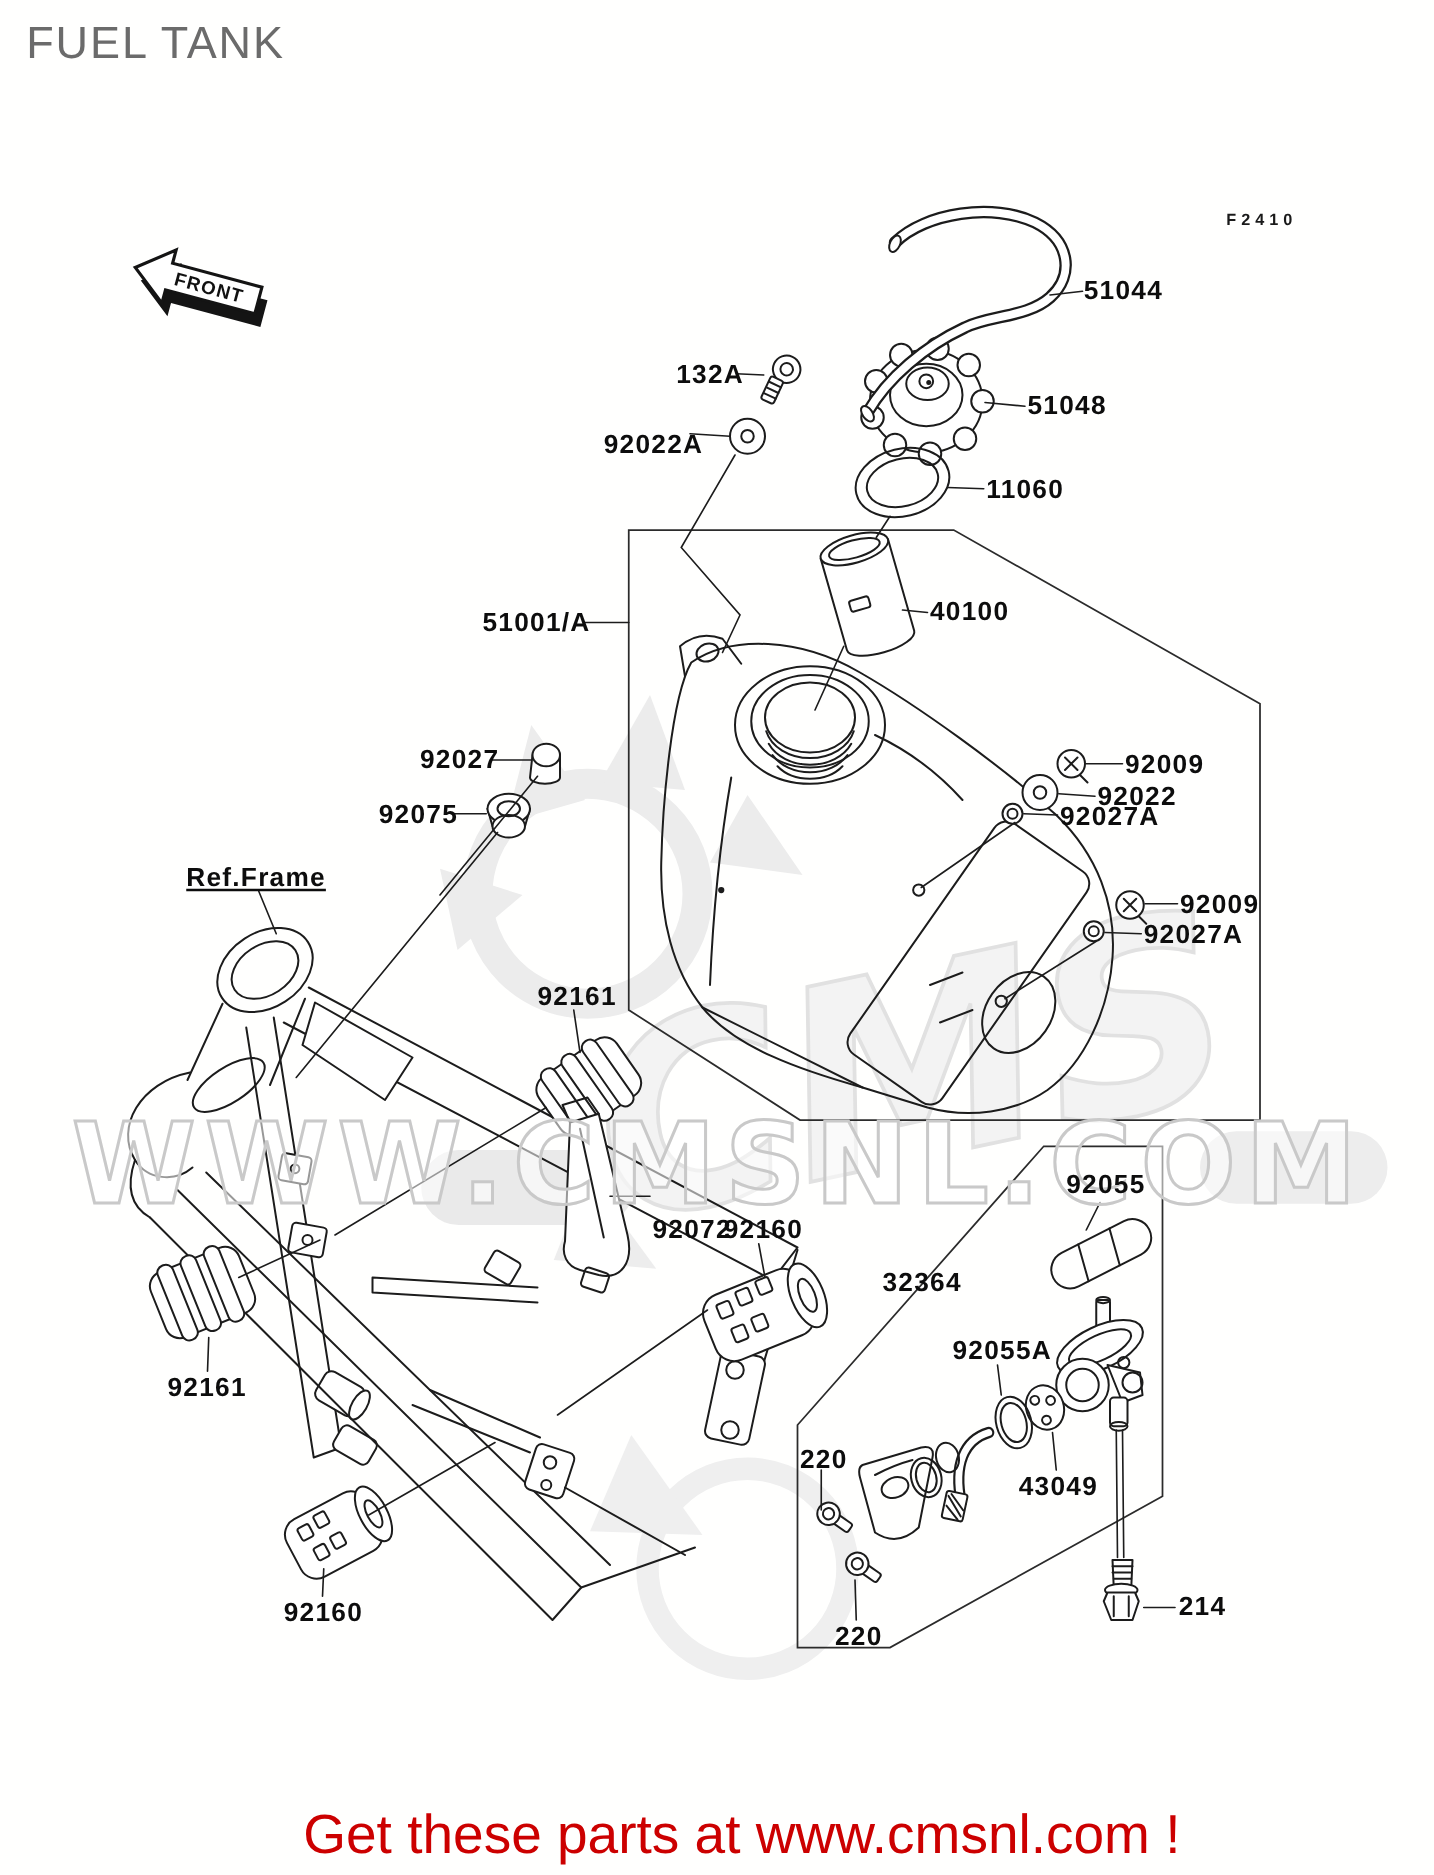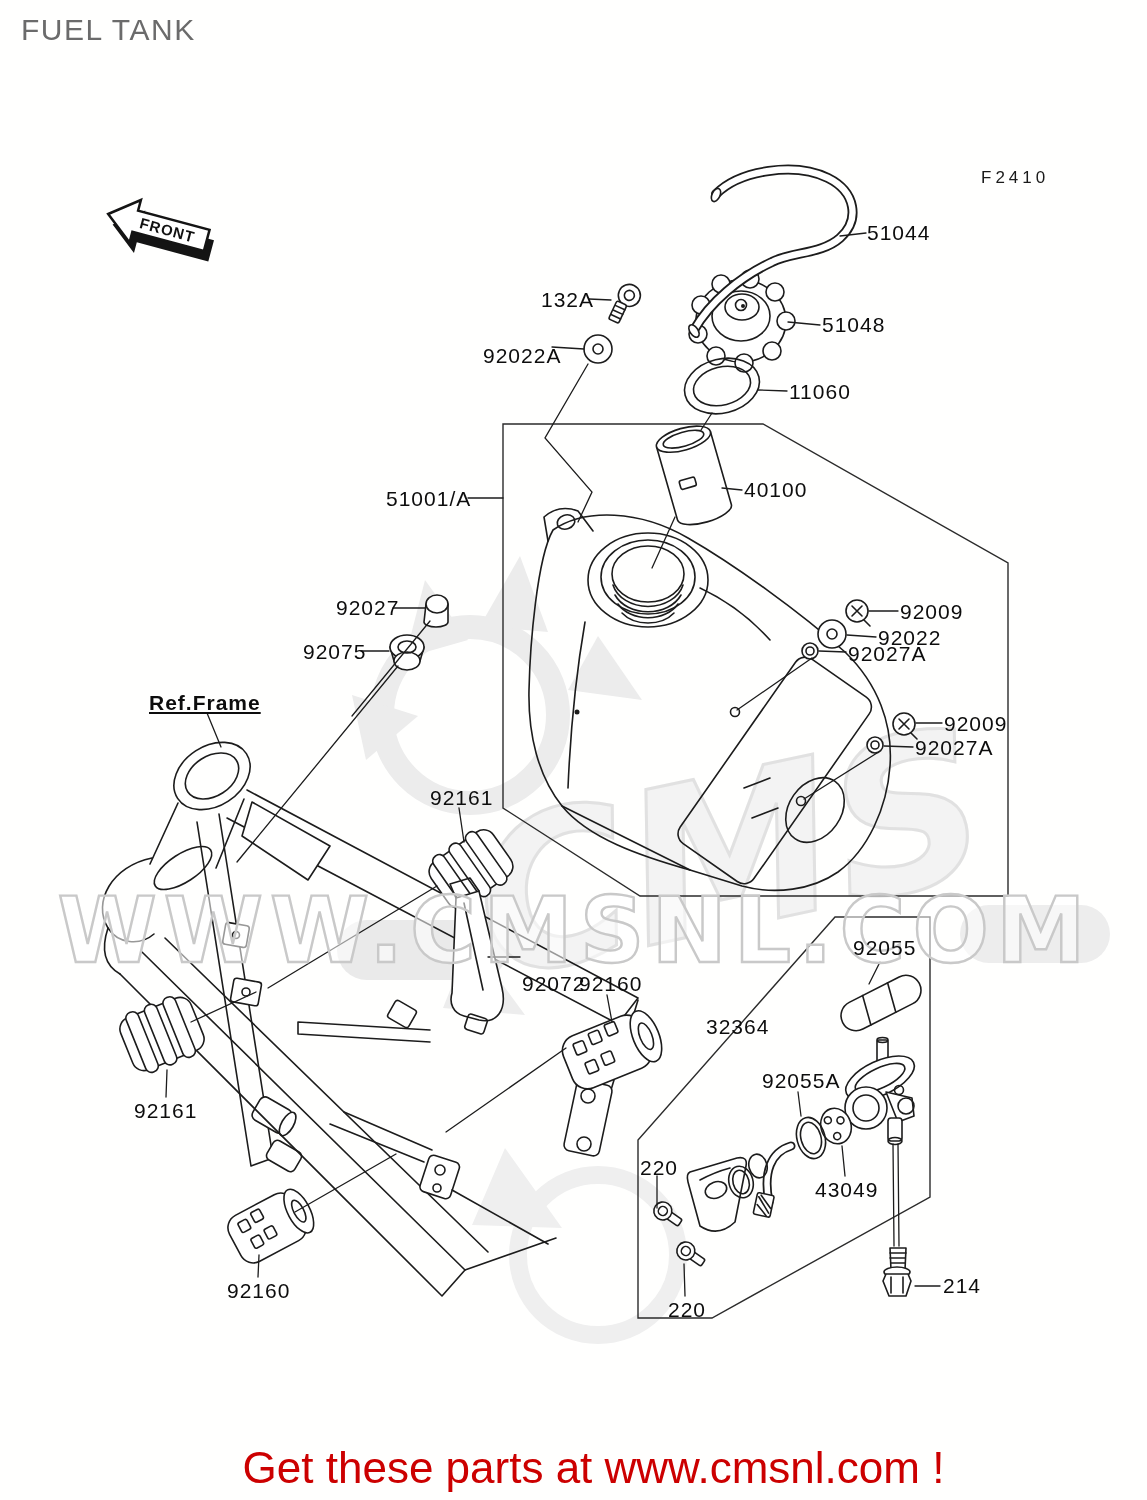--- a/index.html
+++ b/index.html
@@ -7,31 +7,31 @@
   .stage{
     position:relative;
     width:1147px;height:1500px;
     background:#fffffe;
     overflow:hidden;
     font-family:"Liberation Sans", sans-serif;
   }
   .stage svg{position:absolute;left:0;top:0;}
   .page-title{
     position:absolute;left:21px;top:13px;
-    font-size:30px;font-weight:400;letter-spacing:1.5px;
+    font-size:36px;font-weight:400;letter-spacing:1.5px;
     color:#6b6b6b;white-space:nowrap;
   }
   .fig-code{
     position:absolute;left:947px;top:168px;
-    font-size:17px;font-weight:normal;letter-spacing:4px;
+    font-size:13px;font-weight:bold;letter-spacing:4px;
     color:#1a1a1a;white-space:nowrap;padding-left:34px;
   }
   .part-label{
     position:absolute;
-    font-size:21px;font-weight:normal;letter-spacing:1px;
+    font-size:21px;font-weight:bold;letter-spacing:1px;
     color:#0d0d0d;white-space:nowrap;
   }
   .ref-label{
     position:absolute;left:149px;top:691px;
     font-size:21px;font-weight:bold;letter-spacing:1px;
     color:#0d0d0d;white-space:nowrap;text-decoration:underline;
   }
   .footer-promo{
     position:absolute;left:0;top:1443px;width:100%;
     text-align:center;

